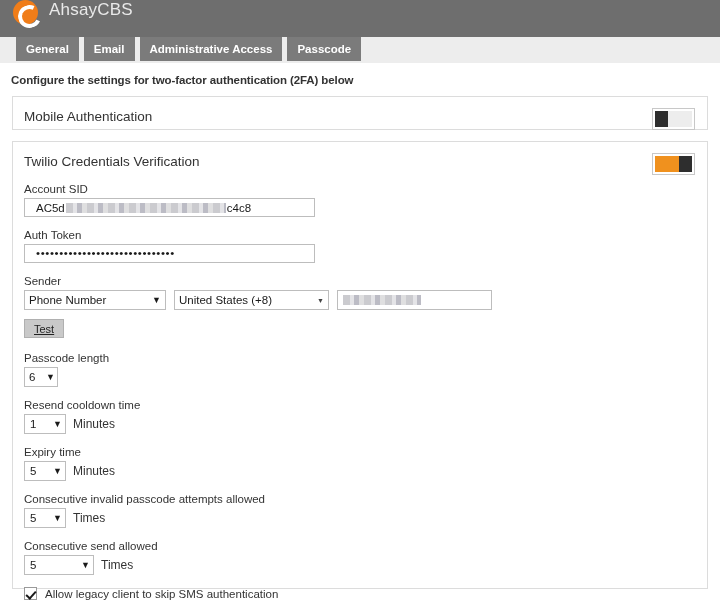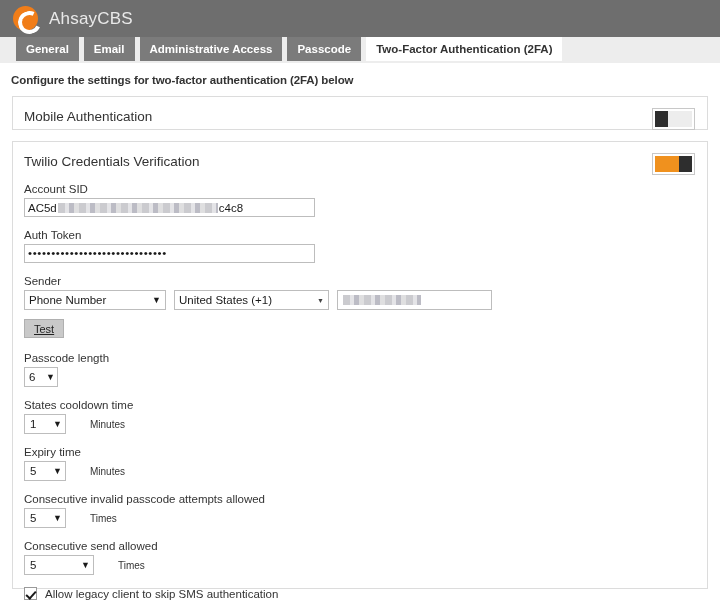--- a/index.html
+++ b/index.html
@@ -14,21 +14,21 @@
     position: relative;
     width: 720px; height: 615px;
     background: #ffffff;
   }
 
   
   .header {
     height: 37px;
     background: #6e6e6e;
     display: flex;
-    align-items: center;
+    align-items: flex-start;
     padding-left: 13px;
   }
   .logo-mark {
     width: 25px; height: 25px;
     border-radius: 50%;
     background: #f07d19;
     position: relative;
     flex: 0 0 auto;
   }
   .logo-mark::before {
@@ -140,21 +140,21 @@
     margin-bottom: 3px;
   }
   .group { margin-bottom: 12px; }
 
   .text-input {
     width: 291px; height: 19px;
     border: 1px solid #bdbdbd;
     background: #ffffff;
     font-size: 11.5px;
     color: #1a1a1a;
-    padding: 0 3px;
+    padding: 0 11px;
     display: flex;
     align-items: center;
     font-family: "Liberation Sans", sans-serif;
     overflow: hidden;
     white-space: nowrap;
   }
   .redact {
     display: inline-block;
     height: 10px;
     margin: 0 1px;
@@ -213,21 +213,21 @@
     padding: 0 9px;
     background: #c9c9c9;
     border: 1px solid #b0b0b0;
     font-size: 11px;
     color: #222222;
     cursor: pointer;
     text-decoration: underline;
   }
 
   .inline-row { display: flex; align-items: center; }
-  .unit { font-size: 10px; color: #333333; margin-left: 24px; }
+  .unit { font-size: 12px; color: #333333; margin-left: 7px; }
 
   .sel-sm   { width: 34px; padding: 0 2px 0 4px; }
   .sel-md   { width: 42px; padding: 0 3px 0 5px; }
   .sel-lg   { width: 70px; padding: 0 3px 0 5px; }
 
   .check-row { display: flex; align-items: center; margin-top: 3px; }
   .checkbox {
     width: 13px; height: 13px;
     border: 1px solid #9a9a9a;
     background: #ffffff;
@@ -258,21 +258,20 @@
   <div class="header">
     <div class="logo-mark"></div>
     <div class="logo-text">AhsayCBS</div>
   </div>
 
   <div class="tabbar">
     <div class="tab">General</div>
     <div class="tab">Email</div>
     <div class="tab">Administrative Access</div>
     <div class="tab">Passcode</div>
-    <div class="tab active">Two-Factor Authentication (2FA)</div>
   </div>
 
   <div class="desc">Configure the settings for two-factor authentication (2FA) below</div>
 
   <div class="panel mobile-panel">
     <div class="panel-title">Mobile Authentication</div>
     <div class="toggle off">
       <div class="knob"></div>
       <div class="track"></div>
     </div>
@@ -304,42 +303,42 @@
       </div>
 
       <div class="group">
         <div class="field-label">Sender</div>
         <div class="sender-row">
           <div class="sel sel-sender">
             <span class="val">Phone Number</span>
             <span class="caret">▼</span>
           </div>
           <div class="sel sel-country">
-            <span class="val">United States (+1)</span>
+            <span class="val">United States (+8)</span>
             <span class="caret">▼</span>
           </div>
           <div class="phone-input">
             <span class="redact" style="width:78px"></span>
           </div>
         </div>
         <div class="btn">Test</div>
       </div>
 
       <div class="group" style="margin-top:14px">
         <div class="field-label">Passcode length</div>
         <div class="inline-row">
           <div class="sel sel-sm">
             <span class="val">6</span>
             <span class="caret">▼</span>
           </div>
         </div>
       </div>
 
       <div class="group">
-        <div class="field-label">States cooldown time</div>
+        <div class="field-label">Resend cooldown time</div>
         <div class="inline-row">
           <div class="sel sel-md">
             <span class="val">1</span>
             <span class="caret">▼</span>
           </div>
           <span class="unit">Minutes</span>
         </div>
       </div>
 
       <div class="group">

